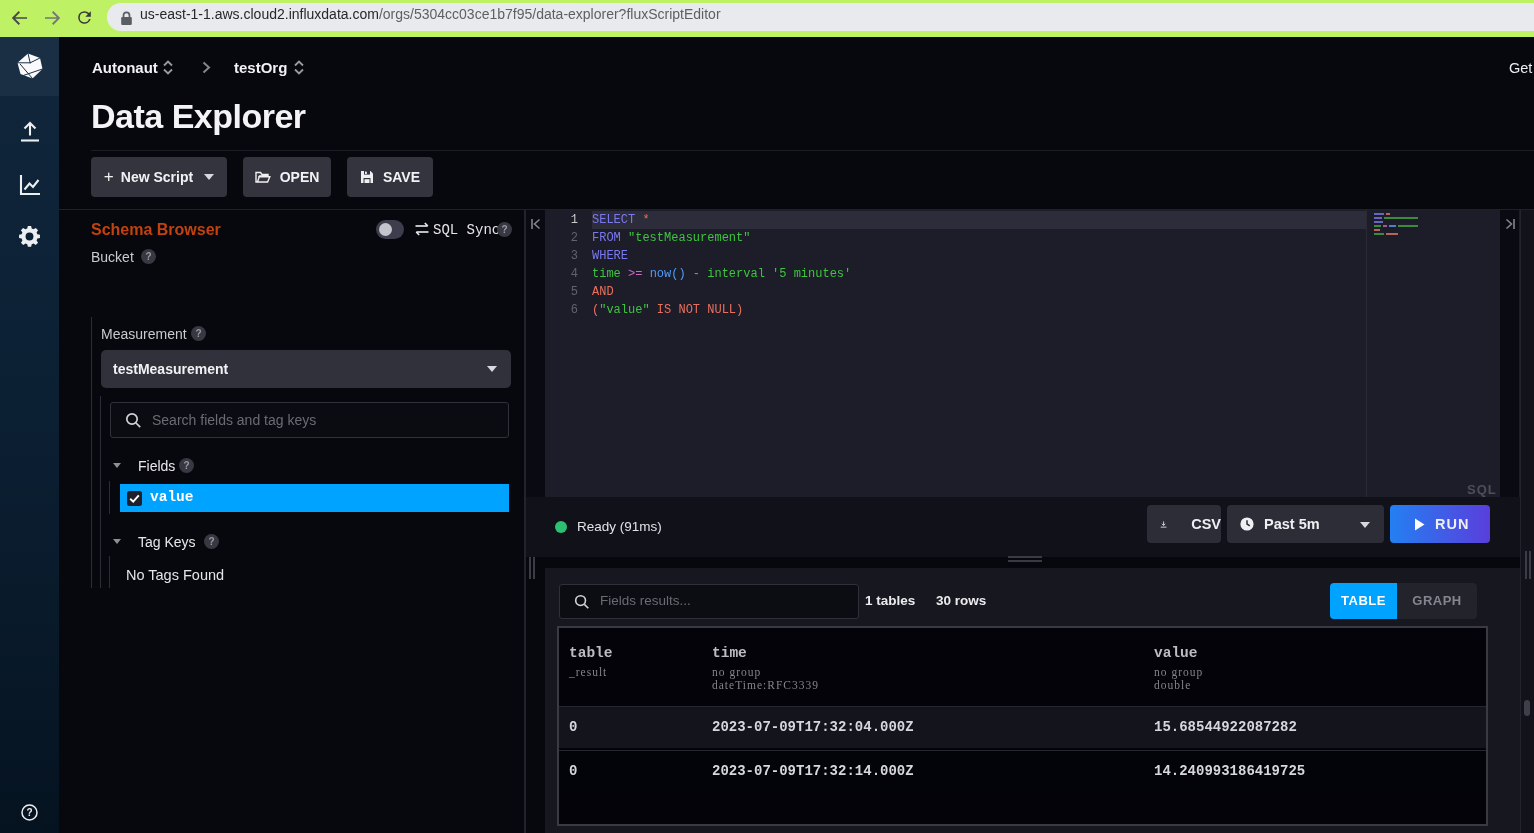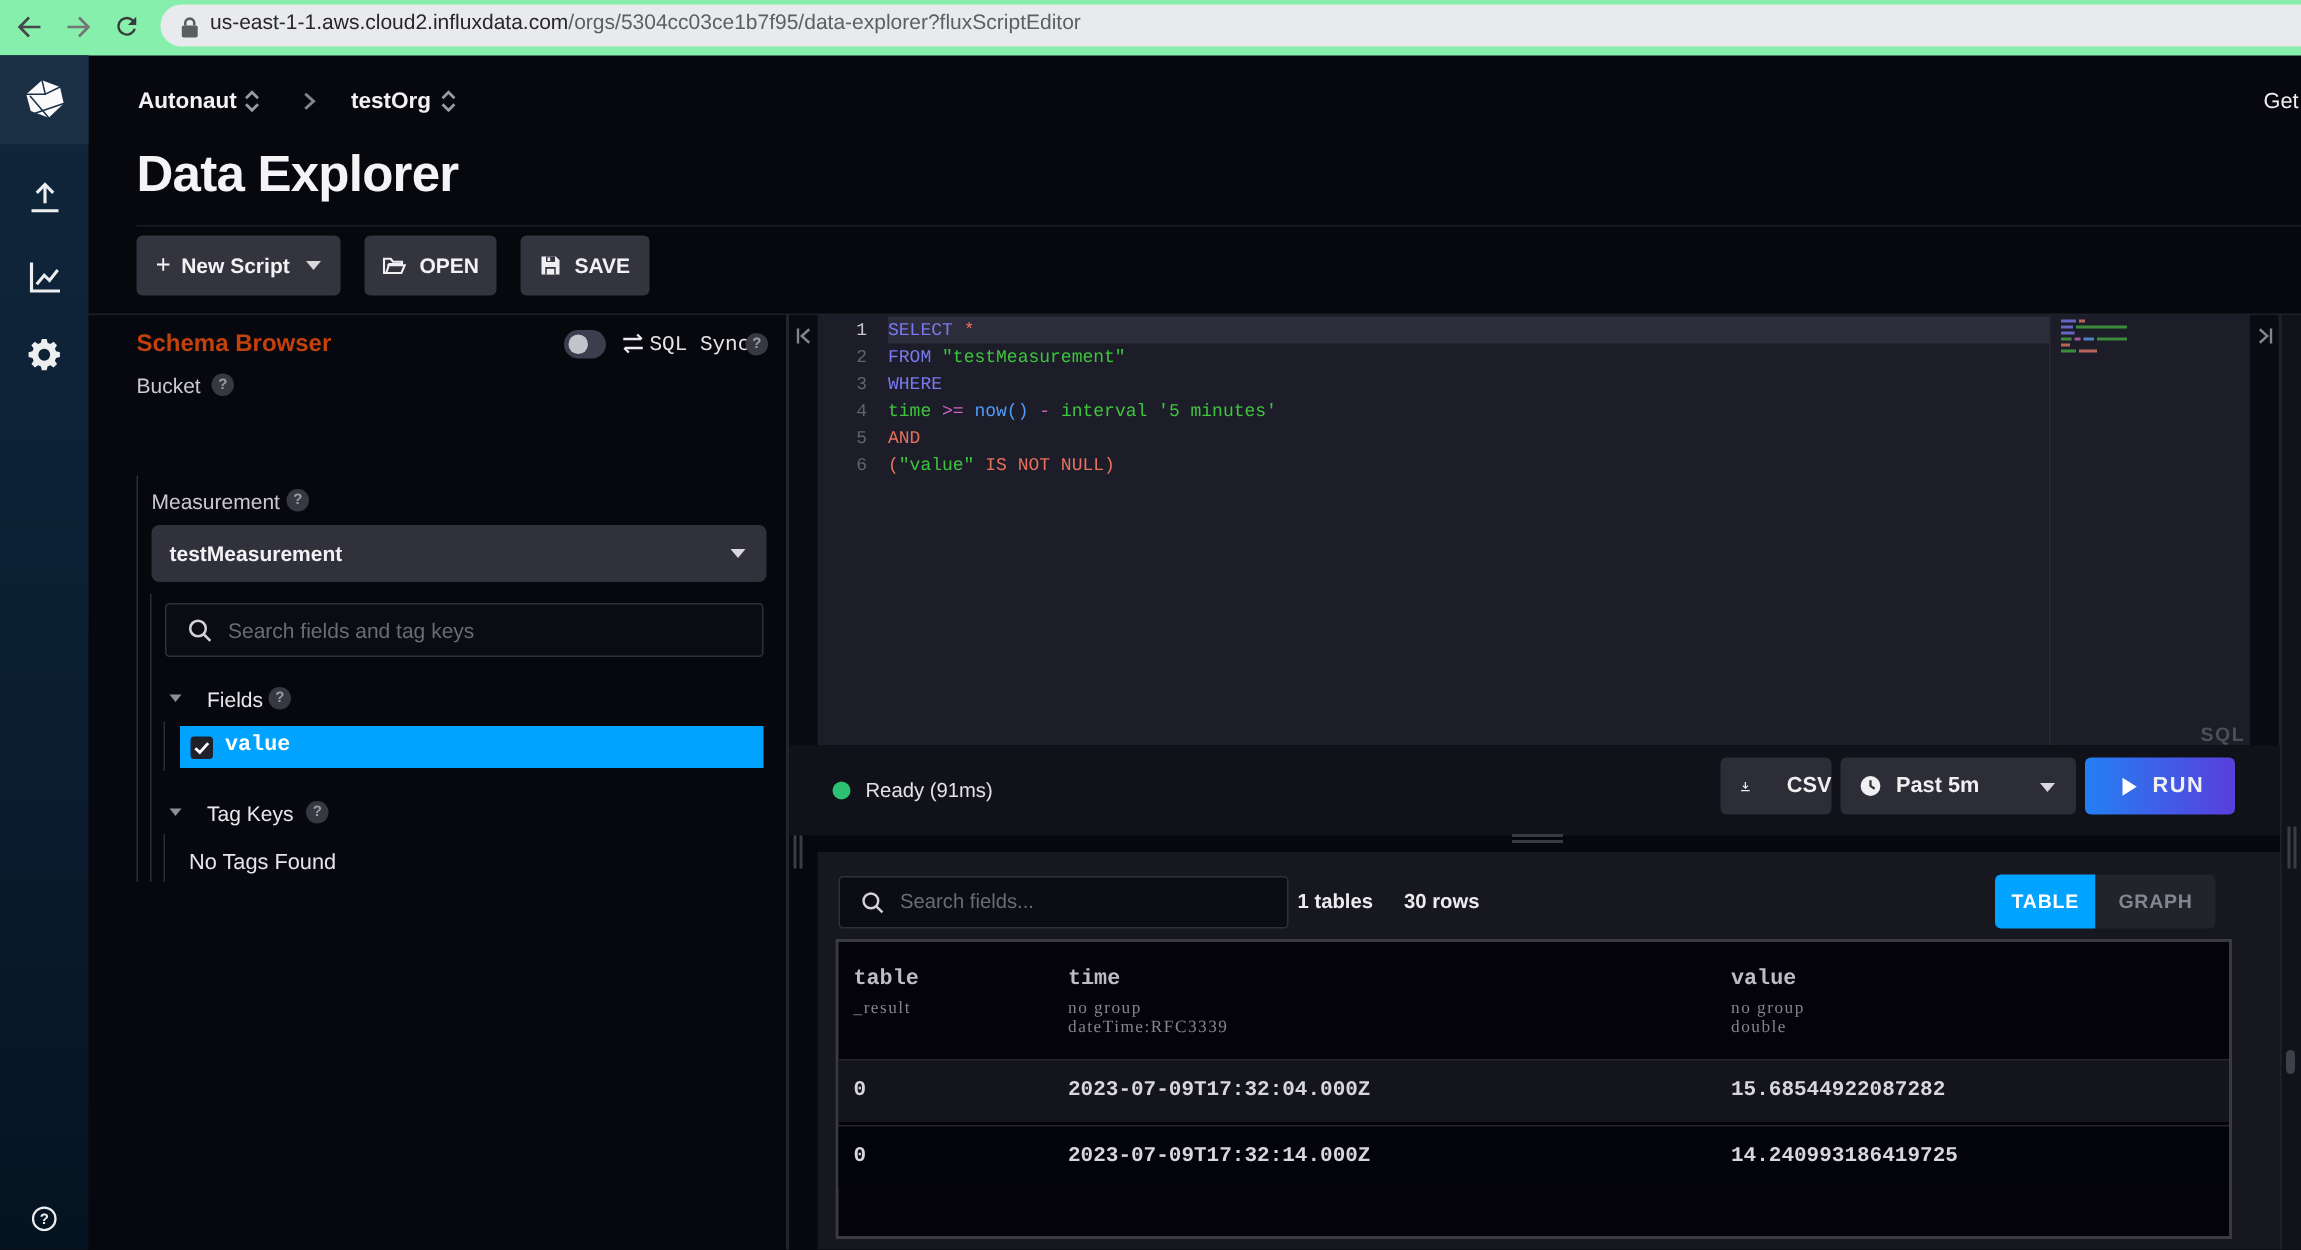--- a/index.html
+++ b/index.html
@@ -1,20 +1,20 @@
 <!DOCTYPE html>
 <html><head>
 <meta charset="utf-8">
 <style>
   html,body{margin:0;padding:0;}
   body{width:1534px;height:833px;overflow:hidden;background:#07070e;font-family:"Liberation Sans",sans-serif;}
   #root{position:relative;width:1534px;height:833px;}
   .abs{position:absolute;}
   
-  #chrome{position:absolute;left:0;top:0;width:1534px;height:37px;background:#86efac;}
+  #chrome{position:absolute;left:0;top:0;width:1534px;height:37px;background:#bef264;}
   #pill{position:absolute;left:107px;top:3px;width:1427px;height:28px;background:#e9eaee;border-radius:14px 0 0 14px;}
   .urltxt{position:absolute;left:140px;top:0;height:28px;line-height:28px;font-size:14px;color:#2b2b2e;white-space:nowrap;}
   
   #sidebar{position:absolute;left:0;top:37px;width:59px;height:796px;background:linear-gradient(180deg,#10263a 0%,#0c2034 45%,#051320 100%);}
   #logobox{position:absolute;left:0;top:0;width:59px;height:59px;background:#1a2e44;}
   
   .crumb{font-weight:bold;font-size:15px;color:#f2f2f4;}
   #h1{position:absolute;left:91px;top:97px;font-size:34px;font-weight:bold;color:#f4f4f6;letter-spacing:-0.5px;}
   .hline{position:absolute;height:1px;background:#1d1d26;}
   
@@ -265,21 +265,21 @@
 
   <div class="abs" style="left:1008px;top:556px;width:34px;height:2px;background:#3a3a45;"></div>
   <div class="abs" style="left:1008px;top:560px;width:34px;height:2px;background:#3a3a45;"></div>
 
   <div id="results"></div>
   <div class="abs" style="left:559px;top:584px;width:300px;height:35px;background:#0c0c13;border:1px solid #30303a;border-radius:3px;box-sizing:border-box;">
     <svg class="abs" style="left:14px;top:9px" width="16" height="16" viewBox="0 0 17 17">
         <circle cx="7" cy="7" r="5.2" fill="none" stroke="#d2d2d8" stroke-width="1.7"></circle>
         <path d="M11 11l4.2 4.2" stroke="#d2d2d8" stroke-width="1.7"></path>
       </svg>
-    <div class="abs" style="left:40px;top:8px;font-size:13.5px;color:#6b6b75;">Search fields...</div>
+    <div class="abs" style="left:40px;top:8px;font-size:13.5px;color:#6b6b75;">Fields results...</div>
   </div>
   <div class="abs" style="left:865px;top:593px;font-size:13.5px;font-weight:bold;color:#ececef;">1 tables</div>
   <div class="abs" style="left:936px;top:593px;font-size:13.5px;font-weight:bold;color:#ececef;">30 rows</div>
   <div class="abs" style="left:1330px;top:583px;width:67px;height:36px;background:#00a3ff;border-radius:4px 0 0 4px;color:#fff;font-weight:bold;font-size:13px;text-align:center;line-height:36px;letter-spacing:0.5px;">TABLE</div>
   <div class="abs" style="left:1397px;top:583px;width:80px;height:36px;background:#23232c;border-radius:0 4px 4px 0;color:#85858f;font-weight:bold;font-size:13px;text-align:center;line-height:36px;letter-spacing:0.5px;">GRAPH</div>
 
   <div class="abs" style="left:557px;top:626px;width:931px;height:200px;background:#030309;border:2px solid #3a3a43;box-sizing:border-box;">
     <div class="abs hdrtxt" style="left:10px;top:17px;">table</div>
     <div class="abs hdrsub" style="left:10px;top:38px;">_result</div>
     <div class="abs hdrtxt" style="left:153px;top:17px;">time</div>

